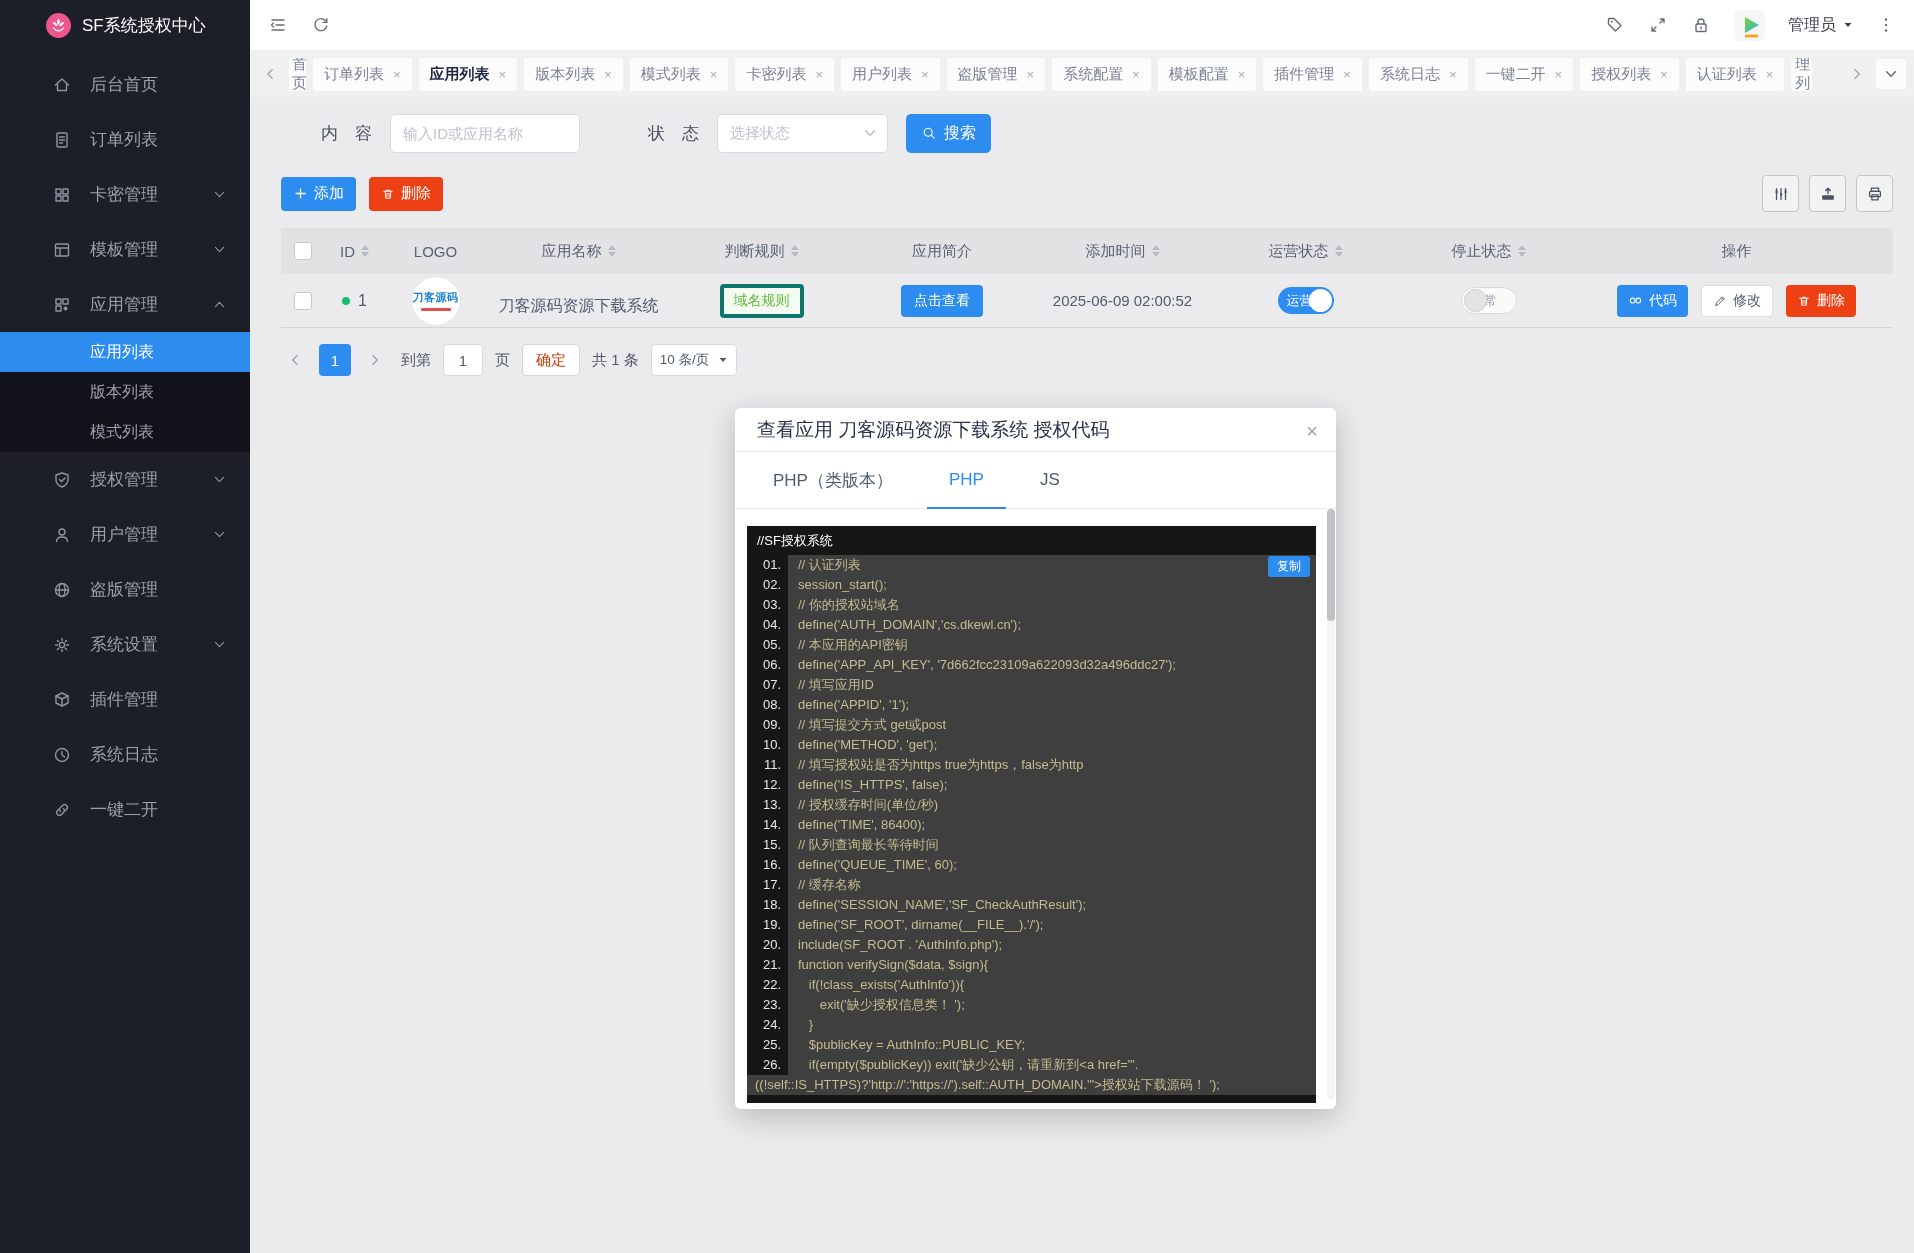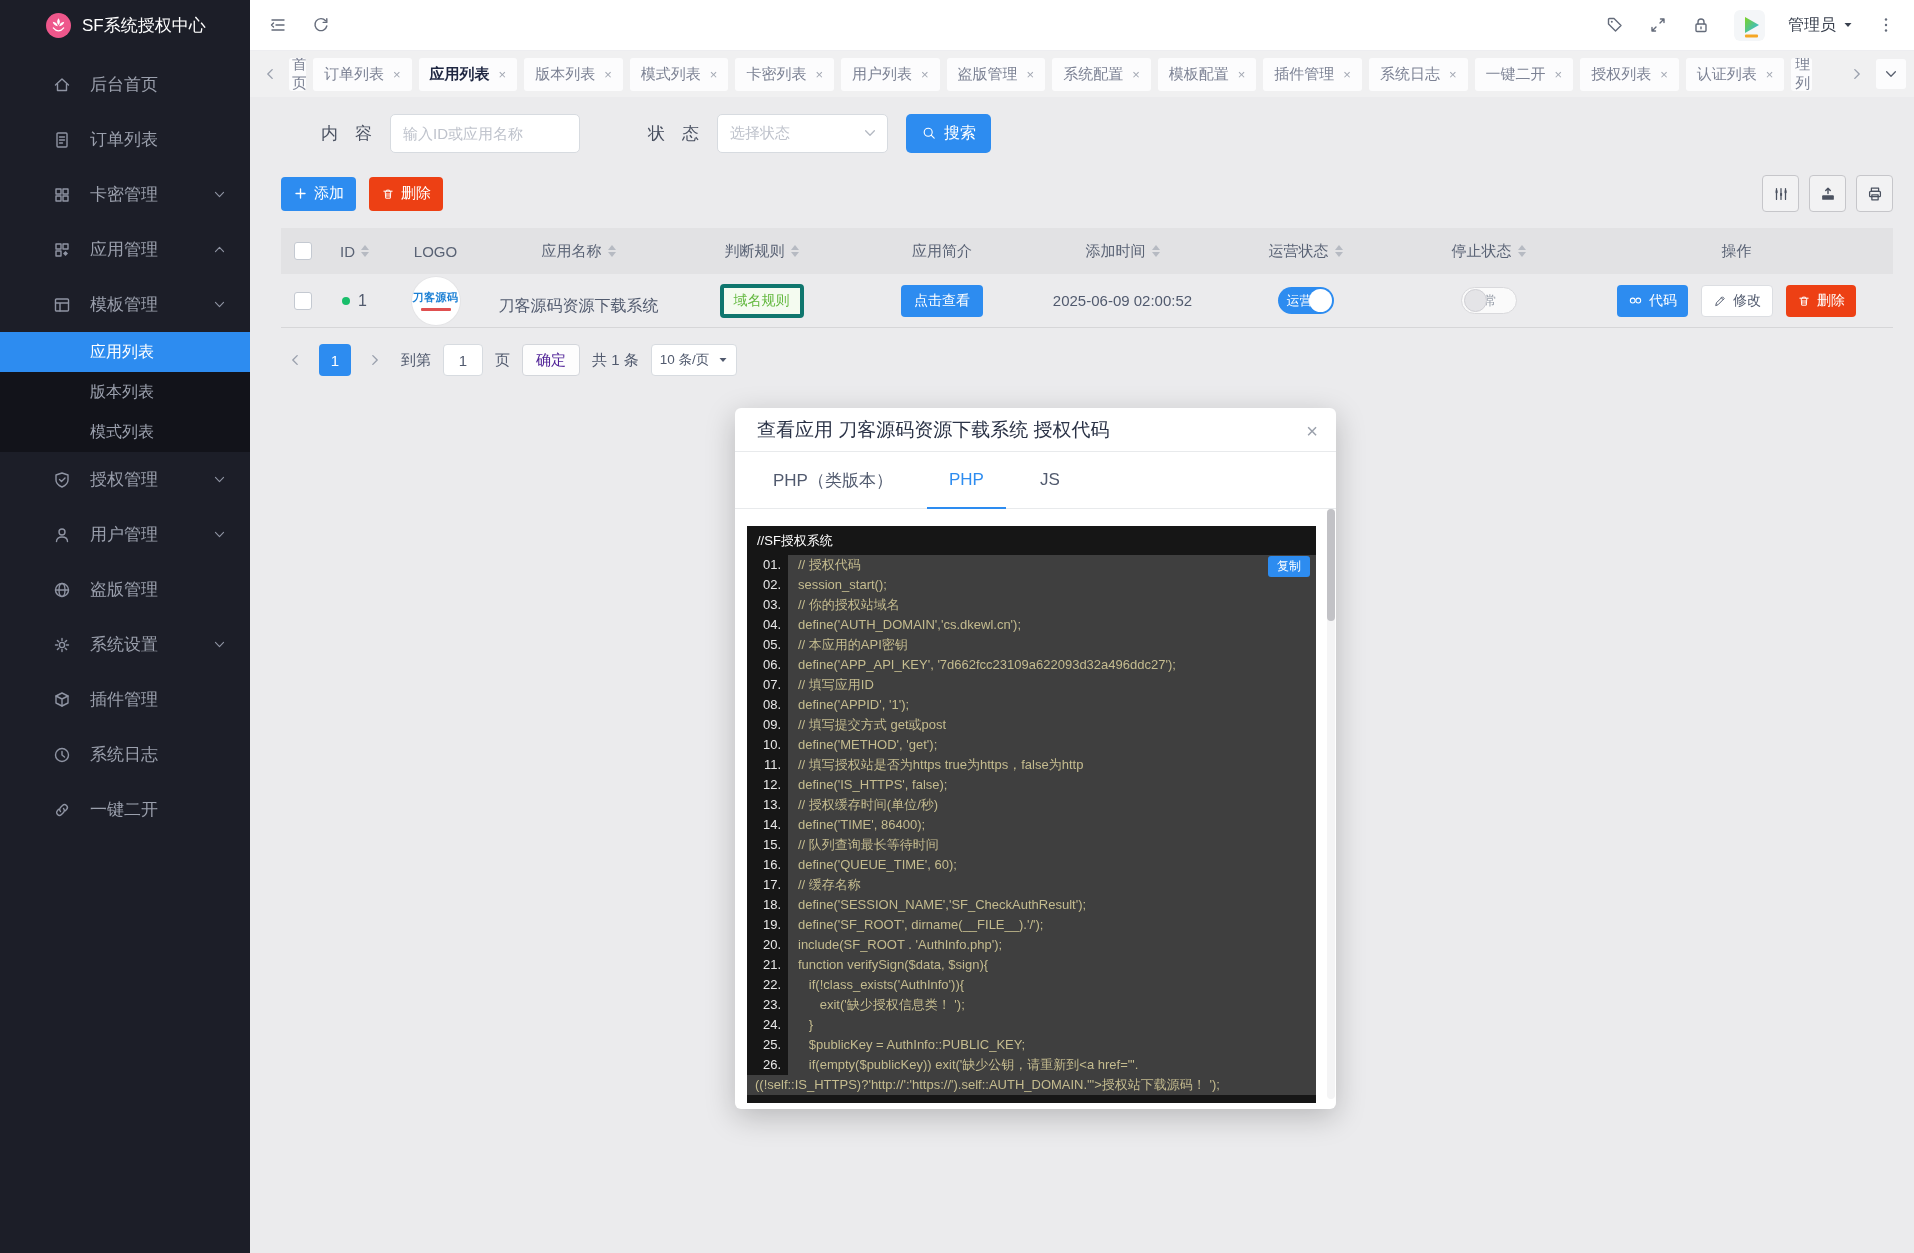--- a/index.html
+++ b/index.html
@@ -93,21 +93,21 @@
   .btn-row.blue { background:#2d8cf0; color:#fff; }
   .btn-row.plain { background:#fff; border:1px solid #dcdee2; color:#515a6e; }
   .btn-row.red { background:#ed4014; color:#fff; }
 
   
   .pagination { margin-top:16px; display:flex; align-items:center; gap:10px; font-size:15px; color:#515a6e; }
   .pg-arrow { width:28px; height:32px; display:inline-flex; align-items:center; justify-content:center; color:#9aa0ad; cursor:pointer; }
   .pg-num { width:32px; height:32px; background:#2d8cf0; color:#fff; border-radius:4px; display:inline-flex; align-items:center; justify-content:center; cursor:pointer; }
   .pg-text { margin:0 2px; }
   .pg-input { width:40px; height:32px; border:1px solid #d7dbe0; border-radius:4px; background:#fff; text-align:center; font-size:15px; color:#515a6e; font-family:inherit; }
-  .pg-btn { height:32px; padding:0 13px; background:#fdfdfd; border:1px solid #d3d6db; border-radius:4px; font-size:15px; color:#4c1d95; cursor:pointer; font-family:inherit; }
+  .pg-btn { height:32px; padding:0 13px; background:#fdfdfd; border:1px solid #d3d6db; border-radius:4px; font-size:15px; color:#c2410c; cursor:pointer; font-family:inherit; }
   .pg-select { height:32px; width:86px; background:#fff; border:1px solid #d7dbe0; border-radius:4px; display:inline-flex; align-items:center; justify-content:space-between; padding:0 8px; font-size:13.5px; color:#515a6e; cursor:pointer; }
 
   
   .modal { position:absolute; left:735px; top:408px; width:601px; height:701px; background:#fff; border-radius:6px; box-shadow:0 8px 30px rgba(0,0,0,.22); z-index:50; overflow:hidden; }
   .m-head { height:44px; display:flex; align-items:center; padding:0 22px; border-bottom:1px solid #e8eaec; position:relative; }
   .m-title { font-size:19px; color:#2a3246; }
   .m-close { position:absolute; right:18px; top:12px; font-size:20px; color:#9aa0ab; cursor:pointer; }
   .m-tabs { display:flex; padding-left:10px; height:57px; border-bottom:1px solid #e8eaec; }
   .m-tab { padding:0 28px; font-size:17px; color:#515a6e; position:relative; display:flex; align-items:center; cursor:pointer; }
   .m-tab.active { color:#2d8cf0; }
@@ -175,42 +175,42 @@
     <span class="mi-label">卡密管理</span>
     <span class="chev down">
             <svg width="13" height="13" viewBox="0 0 16 16" fill="none" stroke="currentColor" stroke-width="1.4" stroke-linecap="round" stroke-linejoin="round">
               <path d="M3 5.5l5 5 5-5"></path>
             </svg>
           </span>
   </div>
         <div class="mi">
     <span class="icon">
             <svg width="20" height="20" viewBox="0 0 20 20" fill="none" stroke="currentColor" stroke-width="1.4" stroke-linecap="round" stroke-linejoin="round">
+              <rect x="3.5" y="4" width="13" height="12" rx="1"></rect>
+              <path d="M3.5 8h13M8 8v8"></path>
+            </svg>
+          </span>
+    <span class="mi-label">模板管理</span>
+    <span class="chev down">
+            <svg width="13" height="13" viewBox="0 0 16 16" fill="none" stroke="currentColor" stroke-width="1.4" stroke-linecap="round" stroke-linejoin="round">
+              <path d="M3 5.5l5 5 5-5"></path>
+            </svg>
+          </span>
+  </div>
+        <div class="mi">
+    <span class="icon">
+            <svg width="20" height="20" viewBox="0 0 20 20" fill="none" stroke="currentColor" stroke-width="1.4" stroke-linecap="round" stroke-linejoin="round">
               <rect x="4" y="4" width="5" height="5"></rect>
               <rect x="11" y="4" width="5" height="5"></rect>
               <rect x="4" y="11" width="5" height="5"></rect>
               <path d="M13.5 11l2.5 2.5-2.5 2.5-2.5-2.5z" fill="currentColor" stroke="none"></path>
             </svg>
           </span>
     <span class="mi-label">应用管理</span>
     <span class="chev up">
-            <svg width="13" height="13" viewBox="0 0 16 16" fill="none" stroke="currentColor" stroke-width="1.4" stroke-linecap="round" stroke-linejoin="round">
-              <path d="M3 5.5l5 5 5-5"></path>
-            </svg>
-          </span>
-  </div>
-        <div class="mi">
-    <span class="icon">
-            <svg width="20" height="20" viewBox="0 0 20 20" fill="none" stroke="currentColor" stroke-width="1.4" stroke-linecap="round" stroke-linejoin="round">
-              <rect x="3.5" y="4" width="13" height="12" rx="1"></rect>
-              <path d="M3.5 8h13M8 8v8"></path>
-            </svg>
-          </span>
-    <span class="mi-label">模板管理</span>
-    <span class="chev down">
             <svg width="13" height="13" viewBox="0 0 16 16" fill="none" stroke="currentColor" stroke-width="1.4" stroke-linecap="round" stroke-linejoin="round">
               <path d="M3 5.5l5 5 5-5"></path>
             </svg>
           </span>
   </div>
         <div class="sub">
           <div class="si active">应用列表</div>
           <div class="si">版本列表</div>
           <div class="si">模式列表</div>
         </div>
@@ -669,21 +669,21 @@
         <div class="m-tab">PHP（类版本）</div>
         <div class="m-tab active">PHP</div>
         <div class="m-tab">JS</div>
       </div>
     <div class="m-body">
       <div class="codeblock">
         <div class="code-head">//SF授权系统</div>
         <div class="code-lines" id="codelines">
             <div class="cl">
               <span class="ln">01.</span>
-              <span class="ct">// 授权代码</span>
+              <span class="ct">// 认证列表</span>
             </div>
             <div class="cl">
               <span class="ln">02.</span>
               <span class="ct">session_start();</span>
             </div>
             <div class="cl">
               <span class="ln">03.</span>
               <span class="ct">// 你的授权站域名</span>
             </div>
             <div class="cl">

